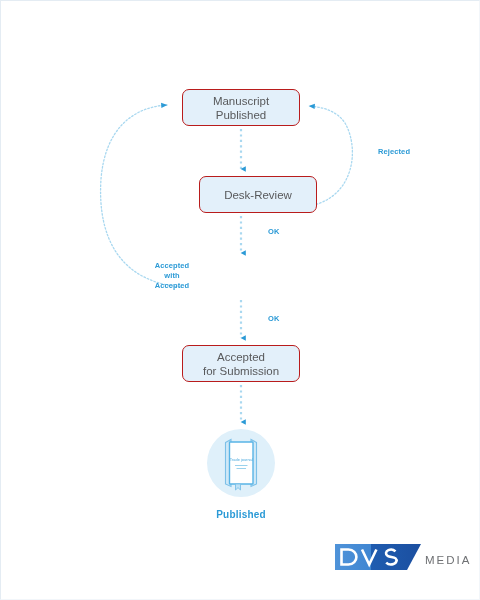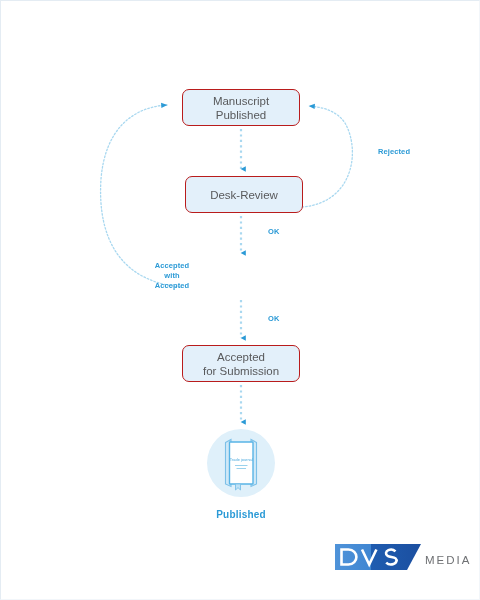--- a/index.html
+++ b/index.html
@@ -59,21 +59,21 @@
     align-items: center;
     justify-content: center;
     text-align: center;
     color: #58595b;
     font-size: 11.5px;
     line-height: 14px;
   }
   .node span { display: block; }
 
   #node-manuscript { left: 181px; top: 88px;  width: 118px; height: 37px; }
-  #node-desk       { left: 184px; top: 175px; width: 118px; height: 37px; }
+  #node-desk       { left: 198px; top: 175px; width: 118px; height: 37px; }
   #node-reviewer   { left: 181px; top: 259px; width: 118px; height: 37px; }
   #node-accepted   { left: 181px; top: 344px; width: 118px; height: 37px; }
 
   
   .edge-label {
     position: absolute;
     color: #2b9ad6;
     font-size: 7.5px;
     font-weight: bold;
     line-height: 10px;

